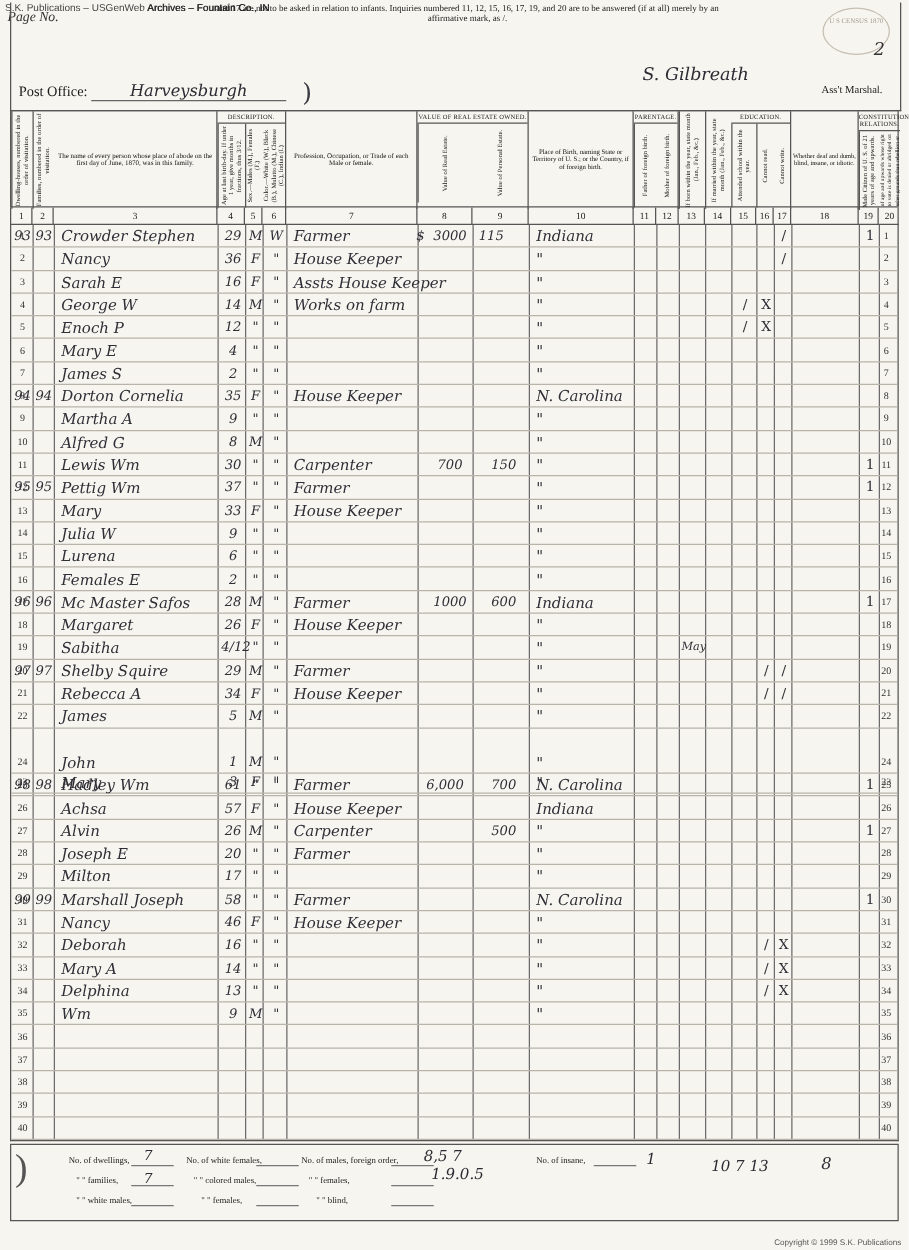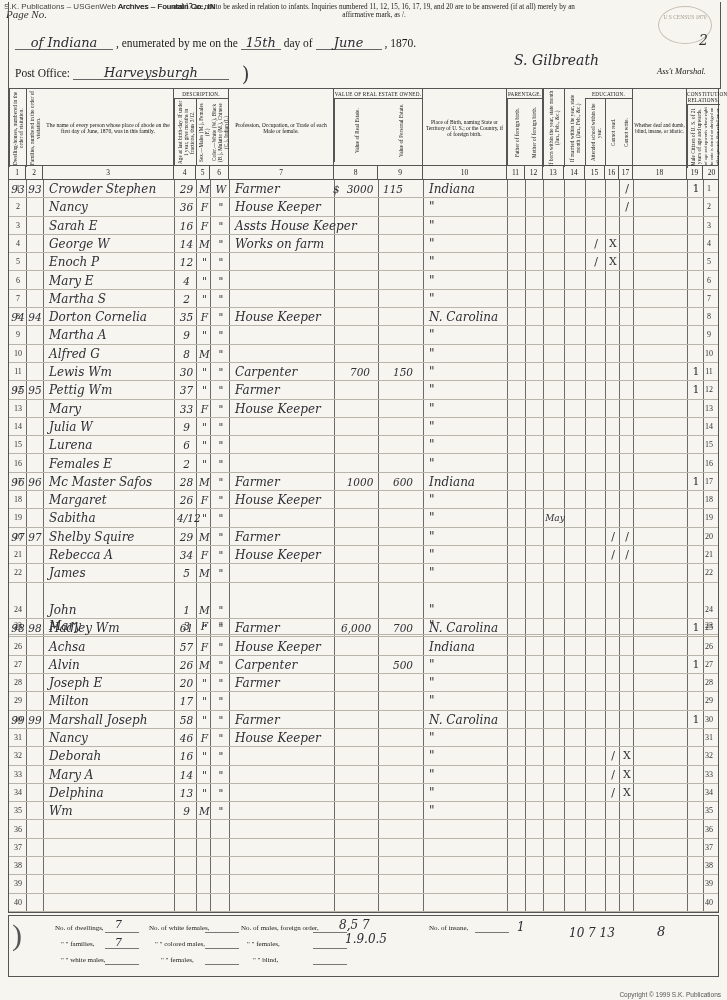--- a/index.html
+++ b/index.html
@@ -50,21 +50,21 @@
   .stamp{
     position:absolute;right:8px;top:4px;width:54px;height:38px;
     border-radius:50%;border:1px solid #b9b2a4;color:#8d8679;
     font-size:5.5px;text-align:center;line-height:7px;padding-top:7px;
     box-sizing:border-box;opacity:.8;
   }
   .pgnum{
     position:absolute;right:12px;top:30px;font-size:14px;
     font-family:"DejaVu Serif",serif;font-style:italic;color:#333;
   }
-  .asstm{position:absolute;right:14px;top:64px;font-size:8.5px;font-style:italic;}
+  .asstm{position:absolute;right:14px;top:64px;font-size:8.5px;}
   
   .grid{position:absolute;left:8px;top:88px;width:711px;height:825px;}
   .colhead{
     position:absolute;left:0;top:0;width:711px;height:78px;
     border:1px solid #555;box-sizing:border-box;
   }
   .numrow{
     position:absolute;left:0;top:78px;width:711px;height:14px;
     border-left:1px solid #555;border-right:1px solid #555;border-bottom:1px solid #555;
     box-sizing:border-box;
@@ -151,28 +151,20 @@
   <div class="topbar">
     <span class="left">S.K. Publications – USGenWeb Archives – Fountain Co., IN</span>
     <span class="mid">Archives – Fountain Co., IN</span>
   </div>
   <div class="pageno">Page No.</div>
 
   <div class="headwrap">
     <div class="inquiries">and 17 are not to be asked in relation to infants.  Inquiries numbered 11, 12, 15, 16, 17, 19, and 20 are to be answered (if at all) merely by an affirmative mark, as /.</div>
 
 
-    <div class="line2">
-      <span class="hw ul" style="min-width:92px">of Indiana</span>
-      <span>, enumerated by me on the</span>
-      <span class="hw ul" style="min-width:34px">15th</span>
-      <span>day of</span>
-      <span class="hw ul" style="min-width:60px">June</span>
-      <span>, 1870.</span>
-    </div>
 
     <div class="line3">
       <span>Post Office:</span>
       <span class="hw ul" style="min-width:150px">Harveysburgh</span>
       <span class="paren" style="position:relative;font-size:20px;top:4px;left:10px">)</span>
     </div>
 
     <div class="hw" style="position:absolute;left:505px;top:50px;font-size:14px">S. Gilbreath</div>
     <div class="asstm">Ass't Marshal.</div>
 
@@ -391,21 +383,21 @@
           <div class="rn r">6</div>
           <div class="cell" style="left: 40px;">Mary E</div>
           <div class="cell small" style="left: 168px; width: 19px; text-align: center;">4</div>
           <div class="cell small" style="left: 189px; width: 13px; text-align: center;">"</div>
           <div class="cell small" style="left: 203px; width: 18px; text-align: center;">"</div>
           <div class="cell" style="left: 420px;">"</div>
         </div>
         <div class="row" style="top: 109.8px;">
           <div class="rn l">7</div>
           <div class="rn r">7</div>
-          <div class="cell" style="left: 40px;">Martha S</div>
+          <div class="cell" style="left: 40px;">James S</div>
           <div class="cell small" style="left: 168px; width: 19px; text-align: center;">2</div>
           <div class="cell small" style="left: 189px; width: 13px; text-align: center;">"</div>
           <div class="cell small" style="left: 203px; width: 18px; text-align: center;">"</div>
           <div class="cell" style="left: 420px;">"</div>
         </div>
         <div class="row" style="top: 128.1px;">
           <div class="rn l">8</div>
           <div class="rn r">8</div>
           <div class="cell small" style="left: 1px; width: 16px; text-align: center;">94</div>
           <div class="cell small" style="left: 18px; width: 16px; text-align: center;">94</div>

